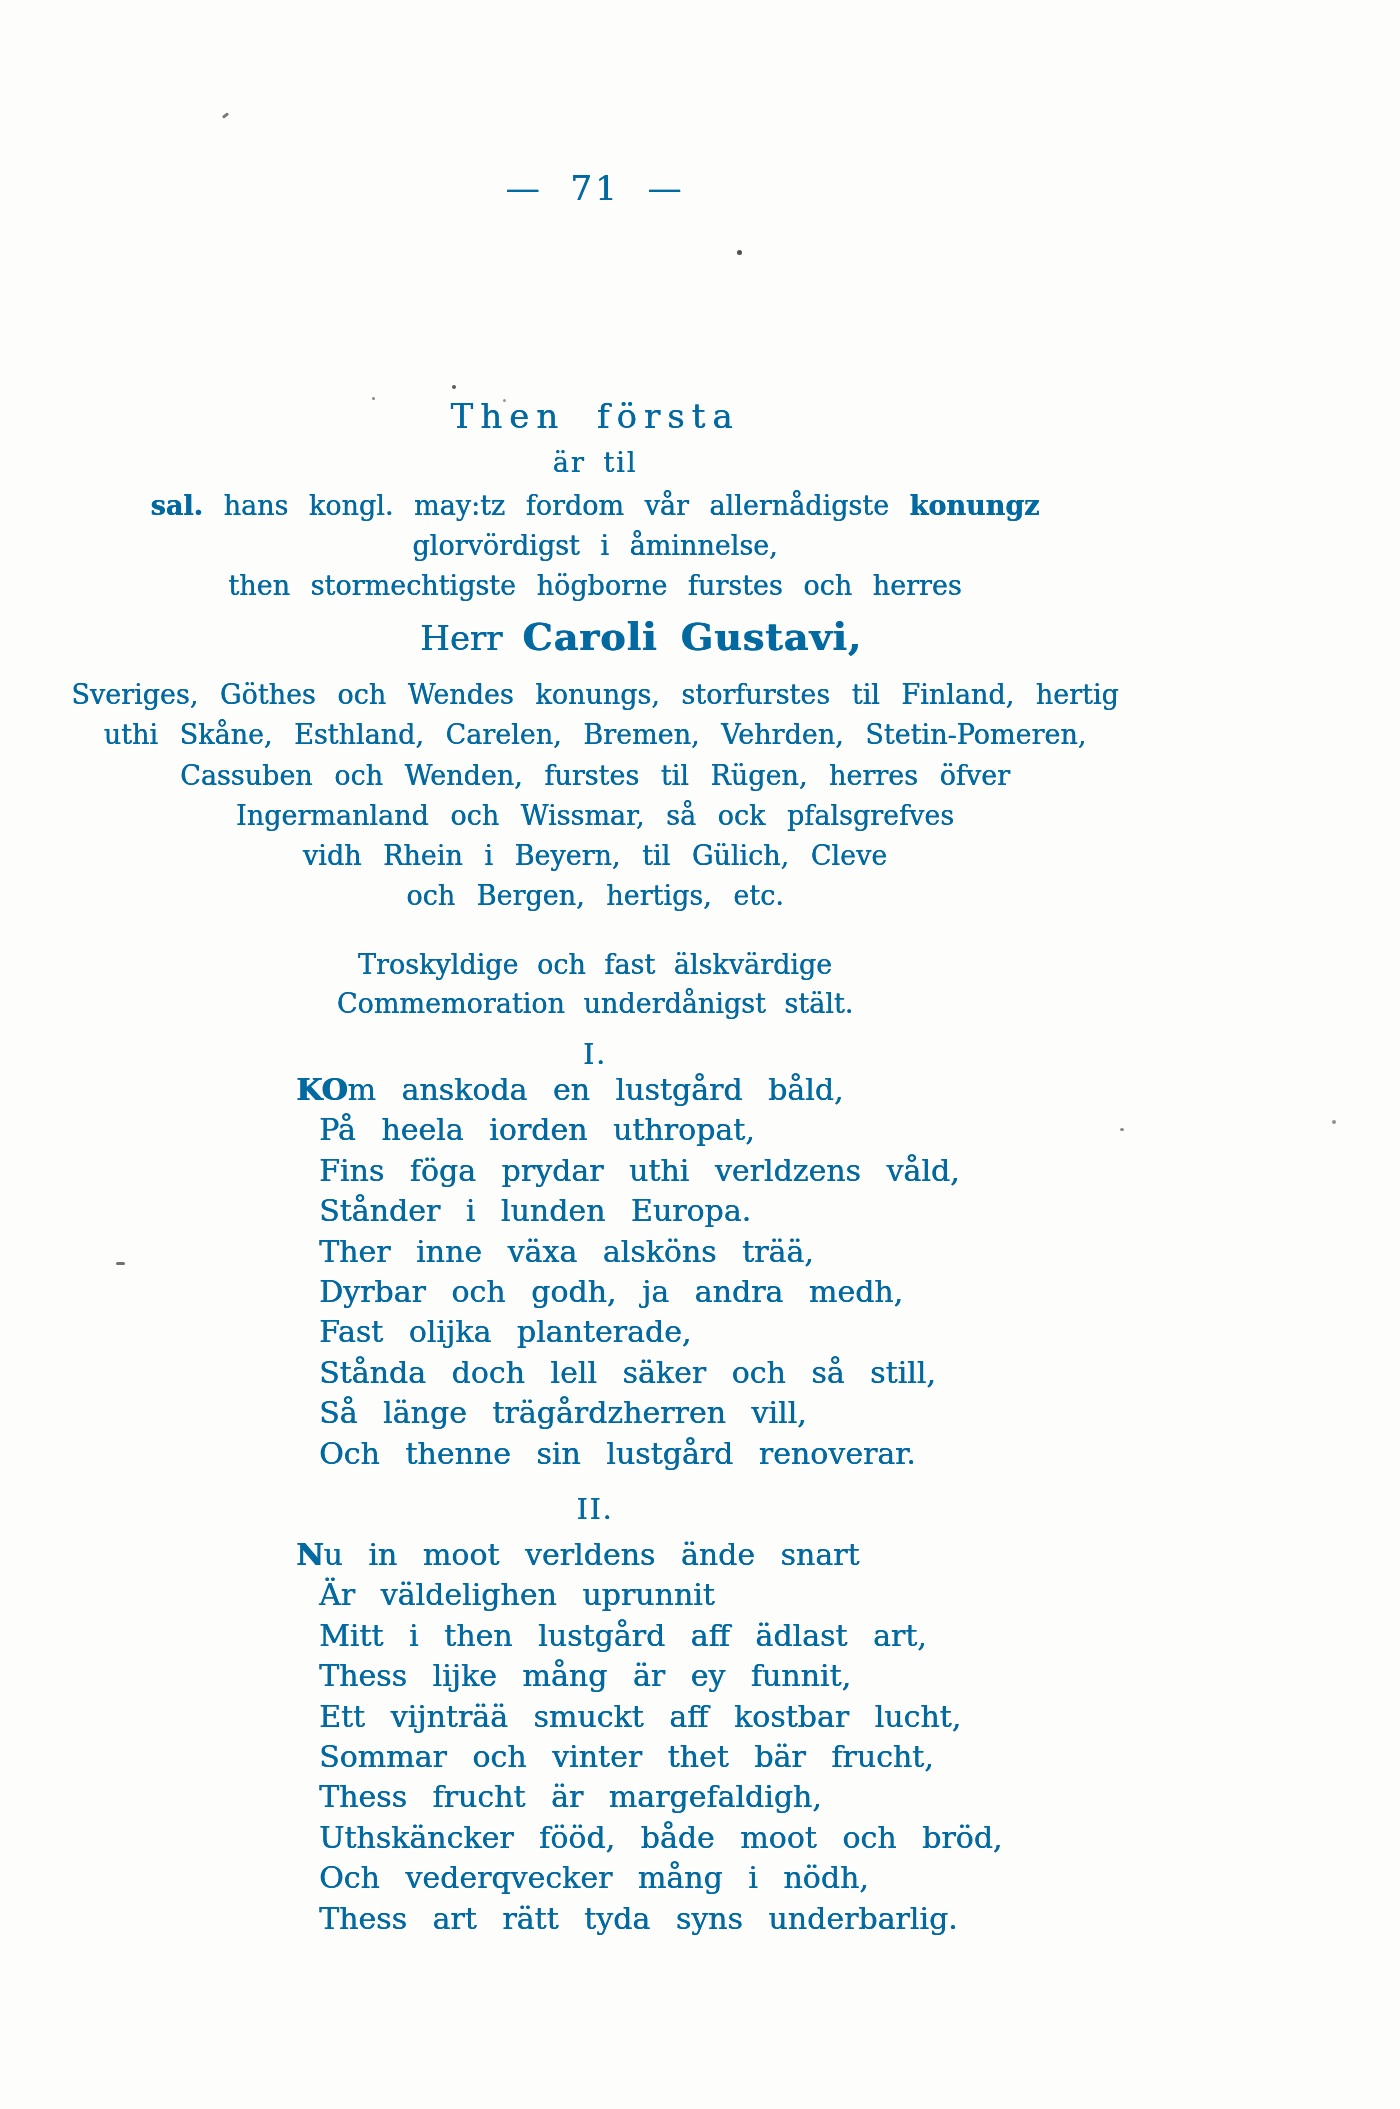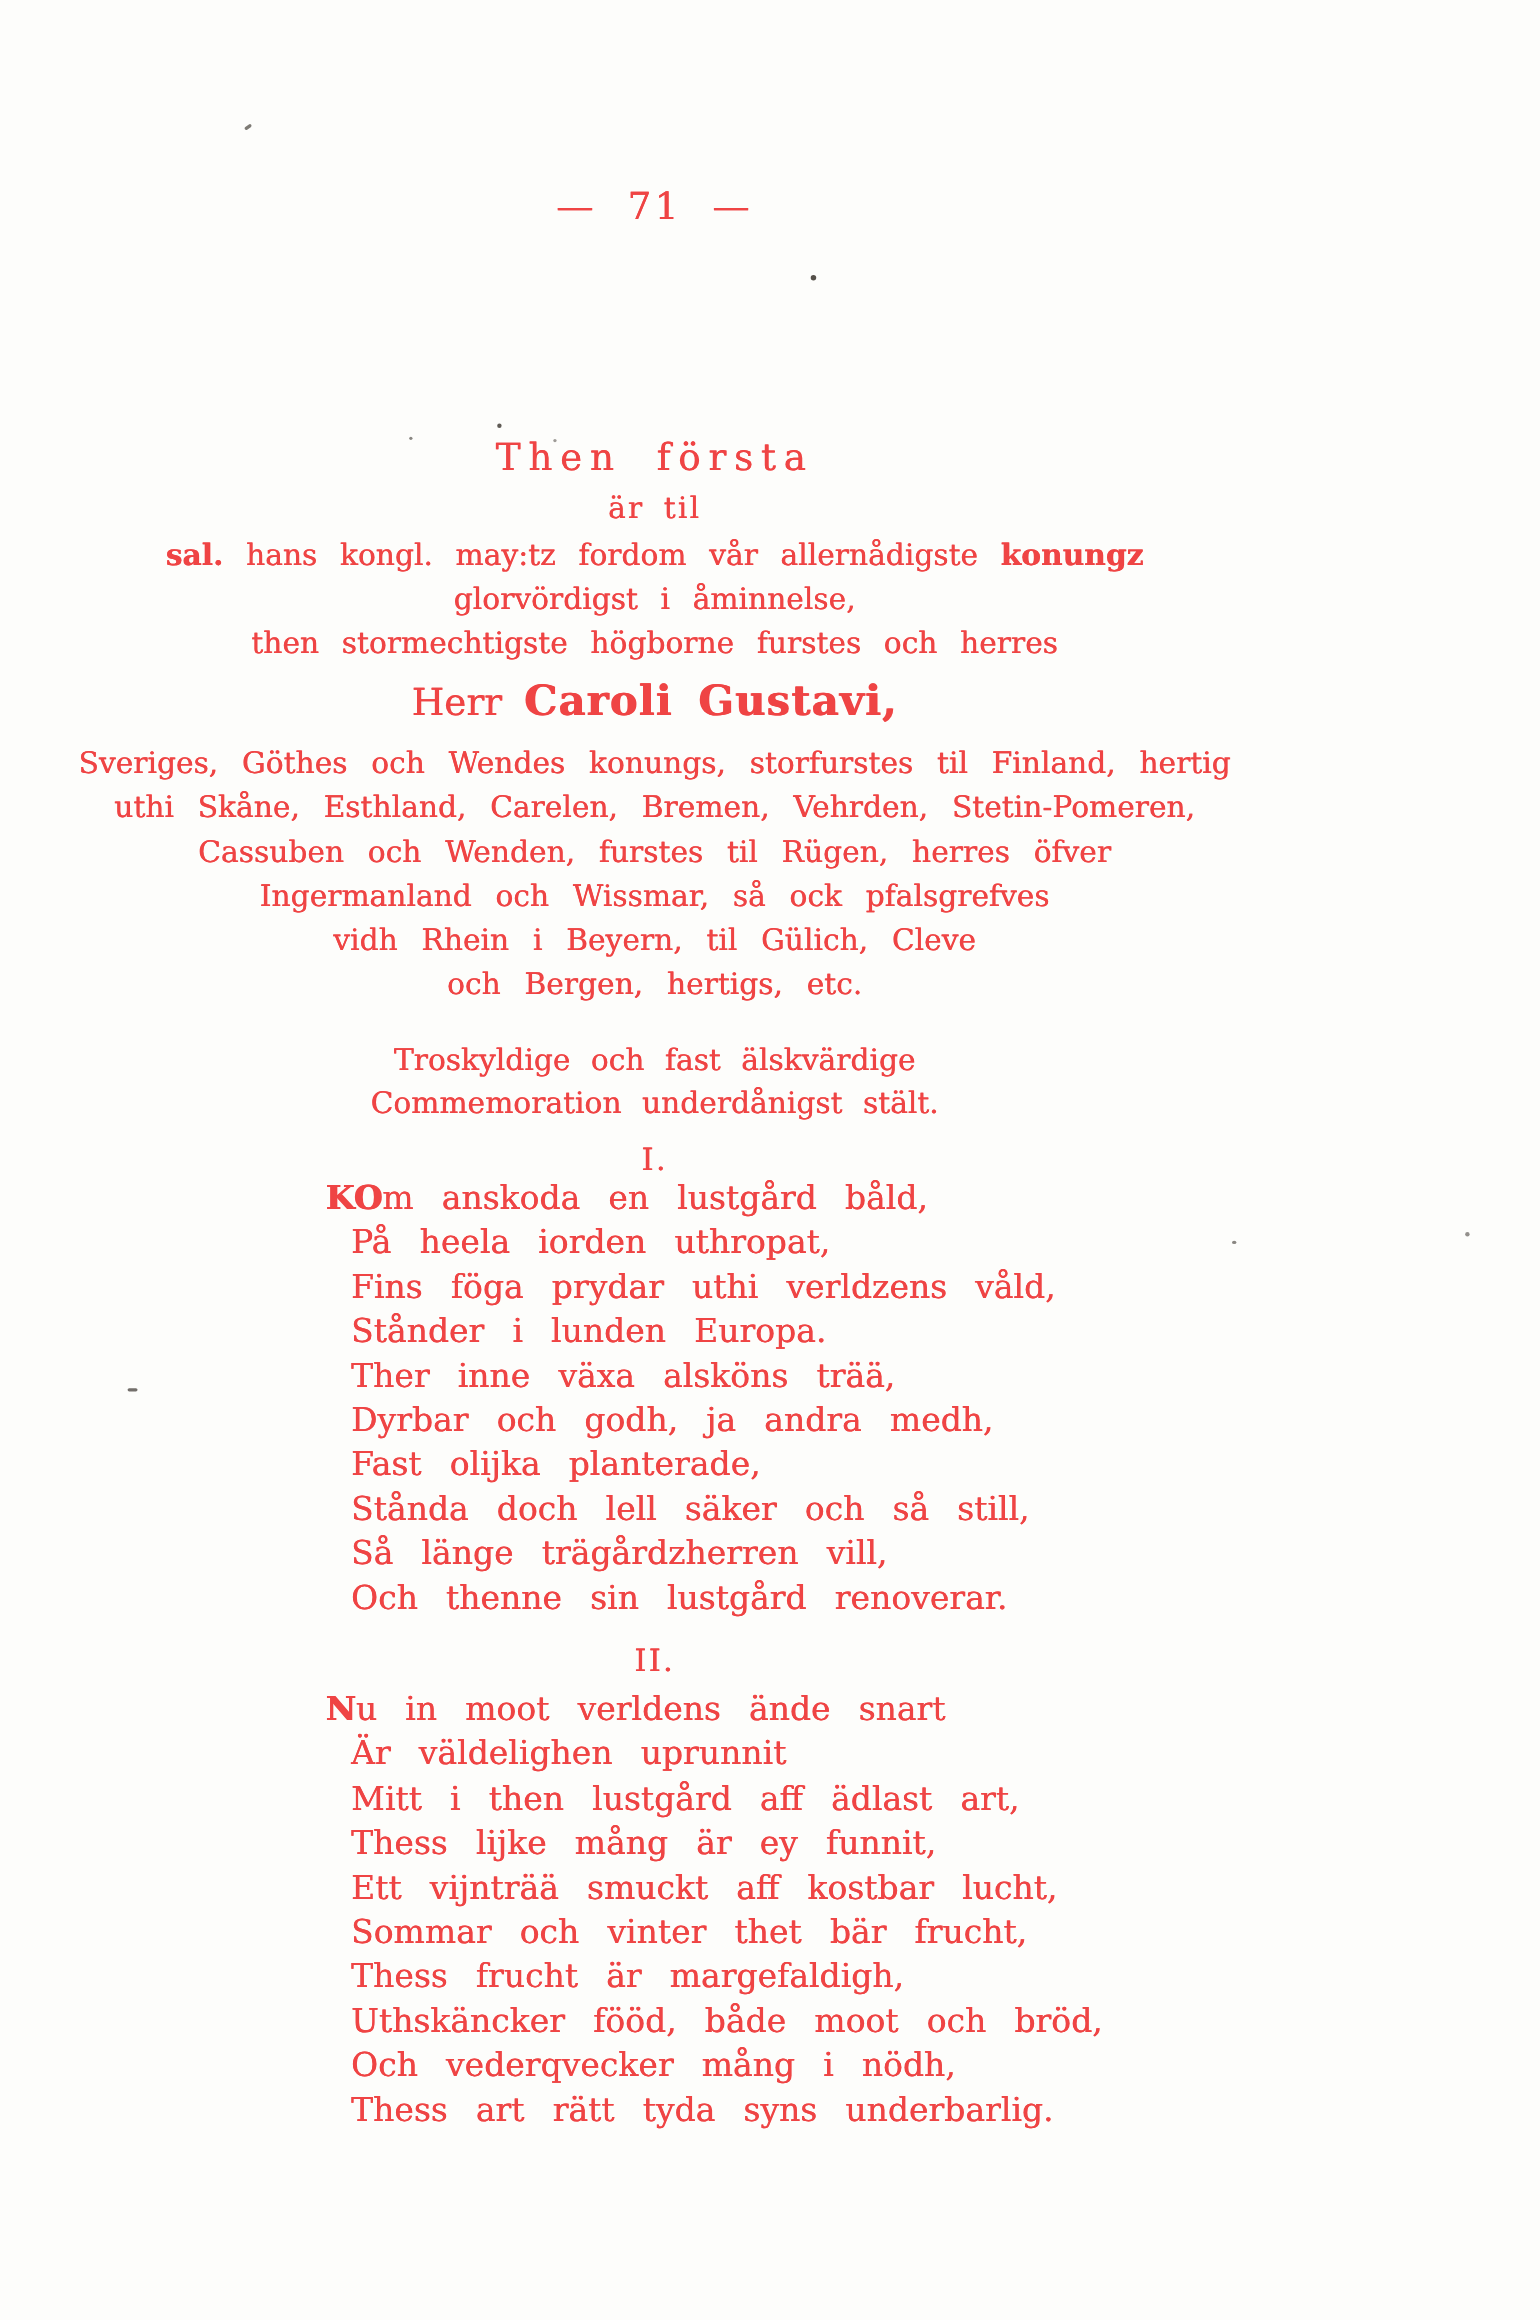--- a/index.html
+++ b/index.html
@@ -1,33 +1,33 @@
 <!DOCTYPE html>
 <html><head>
 <meta charset="utf-8">
 <style>
   html,body{margin:0;padding:0;background:#ffffff;}
   .page{
     position:relative;
     width:1400px;height:2109px;
     background:#fdfdfb;
-    color:#ef4444;
+    color:#0369a1;
     font-family:"DejaVu Serif", serif;
     overflow:hidden;
   }
   .c{
     position:absolute;left:0;width:1190px;text-align:center;
     text-shadow:0.4px 0 0 currentColor;
   }
   .pagenum{top:168px;font-size:34px;letter-spacing:3px;word-spacing:14px;}
   .title{top:396px;font-size:34px;letter-spacing:7px;word-spacing:14px;}
   .subtitle{top:447px;font-size:27px;font-weight:normal;letter-spacing:2px;word-spacing:7px;}
   .intro{top:486px;font-size:27px;line-height:40px;word-spacing:12px;}
   .intro .b{font-weight:bold;}
-  .honoree{top:614px;font-size:34px;word-spacing:9px;}
+  .honoree{top:614px;font-size:34px;word-spacing:9px;margin-left:46px;}
   .honoree .name{font-size:38px;font-weight:bold;letter-spacing:1px;text-shadow:0.8px 0 0 currentColor;}
   .titles{top:675px;font-size:27px;line-height:40.3px;word-spacing:13px;}
   .closing{top:945px;font-size:27px;line-height:39px;word-spacing:10px;}
   .numeral{font-size:28px;letter-spacing:2px;}
   .numeral-1{top:1038px;}
   .numeral-2{top:1493px;}
   .poem{
     position:absolute;left:0;width:1190px;text-align:left;
     font-size:30px;line-height:40.4px;word-spacing:16px;
     text-shadow:0.4px 0 0 currentColor;

